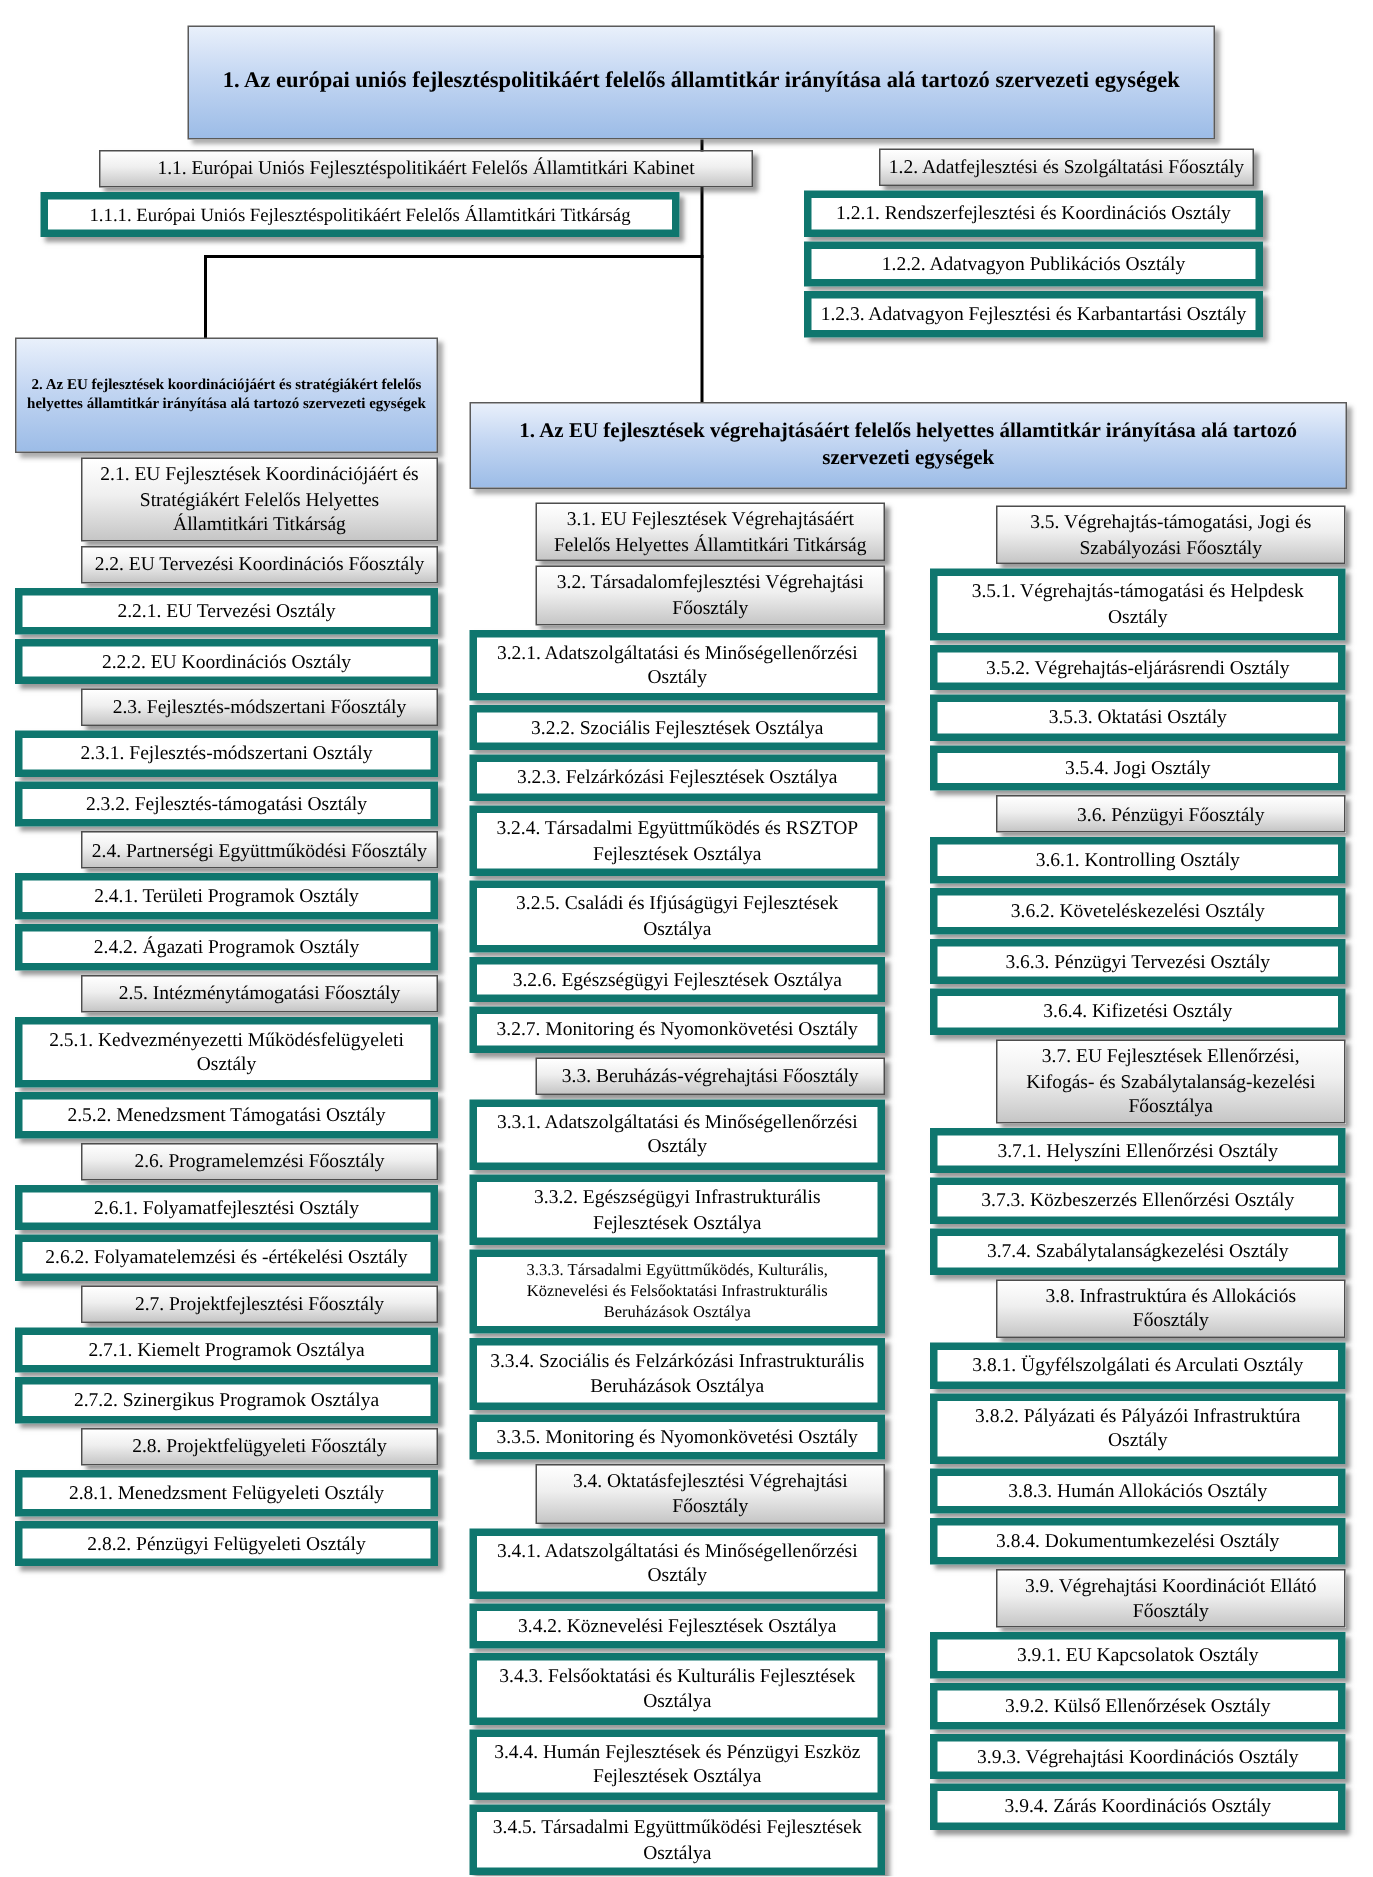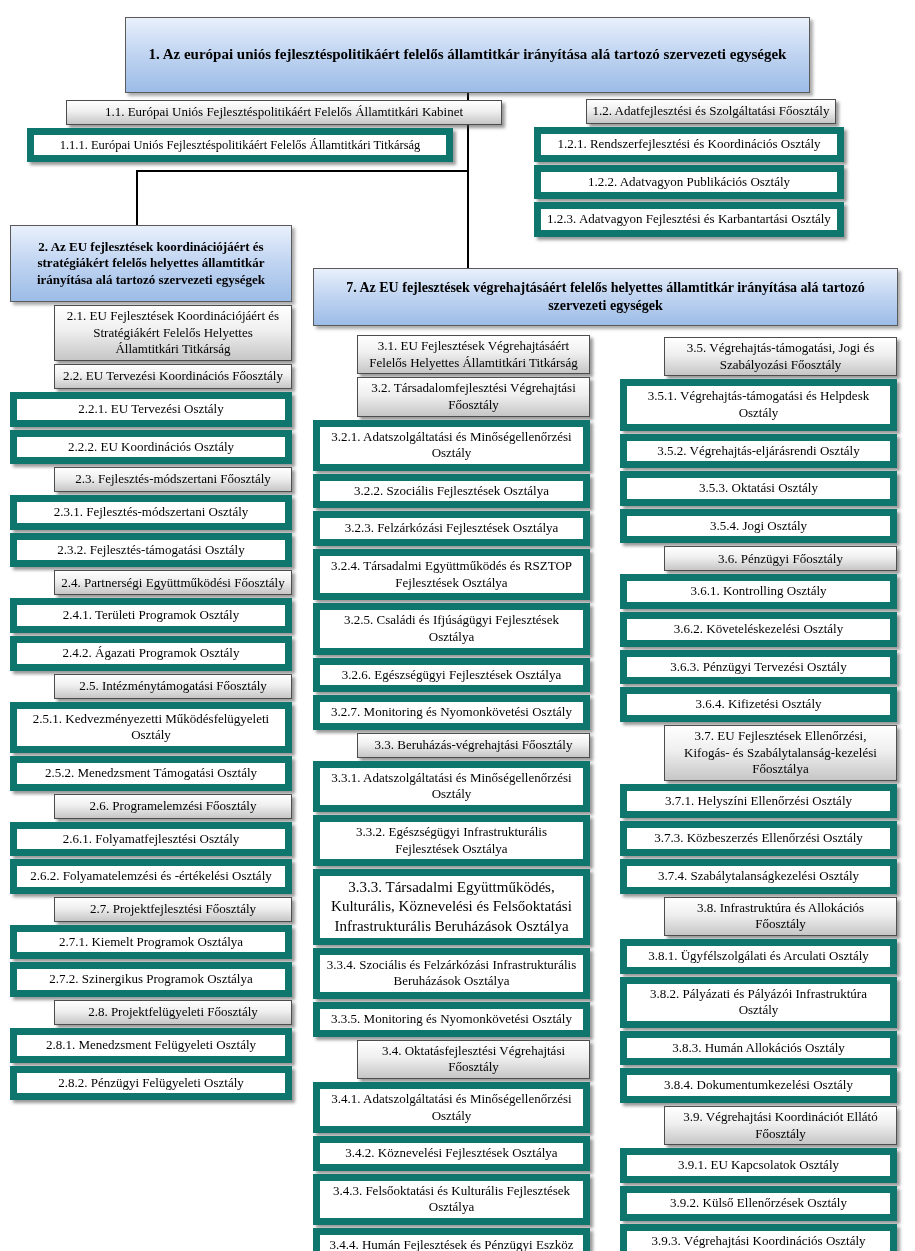--- a/index.html
+++ b/index.html
@@ -5,46 +5,46 @@
   html,body{margin:0;padding:0;background:#ffffff;}
   .page{
     position:relative;width:915px;height:1251px;background:#ffffff;overflow:hidden;
     font-family:"Liberation Serif","DejaVu Serif",serif;color:#000;
   }
   .box{
     box-sizing:border-box;display:flex;align-items:center;justify-content:center;
     text-align:center;padding:2px 6px;line-height:1.28;font-size:13px;
   }
   .box.w{
-    background:#ffffff;border:7px solid #0f766e;min-height:28px;
+    background:#ffffff;border:5px solid #0f766e;min-height:28px;
     box-shadow:3px 3px 3px rgba(70,70,70,.55);
   }
   .box.g{
     background:linear-gradient(180deg,#ffffff 0%,#efefef 45%,#c6c6c6 100%);
     border:1px solid #4d4d4d;min-height:25px;
     box-shadow:3px 3px 3px rgba(70,70,70,.55);
     margin-left:44px;
   }
   .box.b{
     background:linear-gradient(180deg,#e9f0fb 0%,#c3d6f2 45%,#9cbce7 100%);
     border:1px solid #5a5a5a;font-weight:bold;
     box-shadow:3px 3px 3px rgba(70,70,70,.45);
   }
-  .box.small{font-size:15px;}
+  .box.small{font-size:11px;}
   .col{position:absolute;display:flex;flex-direction:column;gap:3px;align-items:center;}
   .list{display:flex;flex-direction:column;gap:3px;}
   .abs{position:absolute;}
   .line{position:absolute;background:#000;}
   #title1{left:125px;top:17px;width:685px;min-height:76px;font-size:15px;}
   #grp11-head{left:22px;top:100px;width:436px;}
   #grp11-child{left:27px;top:128px;width:426px;font-size:12.5px;}
   #grp12{left:503px;top:99px;width:372px;}
   #title3{left:313px;top:268px;width:585px;min-height:58px;font-size:14px;}
   #col2{left:10px;top:225px;width:282px;}
-  #col2 .box.b{min-height:77px;font-size:13px;}
+  #col2 .box.b{min-height:77px;font-size:10px;}
   #col3a{left:313px;top:335px;width:277px;}
   #col3b{left:620px;top:337px;width:277px;}
   
   #conn-v1{left:467px;top:93px;width:2px;height:175px;}
   #conn-h1{left:136px;top:170px;width:333px;height:2px;}
   #conn-v2{left:136px;top:170px;width:2px;height:56px;}
 </style>
 </head>
 <body>
 
@@ -91,21 +91,21 @@
         <div class="box w">2.6.2. Folyamatelemzési és -értékelési Osztály</div>
         <div class="box g">2.7. Projektfejlesztési Főosztály</div>
         <div class="box w">2.7.1. Kiemelt Programok Osztálya</div>
         <div class="box w">2.7.2. Szinergikus Programok Osztálya</div>
         <div class="box g">2.8. Projektfelügyeleti Főosztály</div>
         <div class="box w">2.8.1. Menedzsment Felügyeleti Osztály</div>
         <div class="box w">2.8.2. Pénzügyi Felügyeleti Osztály</div>
       </div>
   </div>
 
-  <div class="box b abs" id="title3">7. Az EU fejlesztések végrehajtásáért felelős helyettes államtitkár irányítása alá tartozó szervezeti egységek</div>
+  <div class="box b abs" id="title3">1. Az EU fejlesztések végrehajtásáért felelős helyettes államtitkár irányítása alá tartozó szervezeti egységek</div>
 
   <div class="col" id="col3a">
     <div class="list">
 
     <div class="box g">3.1. EU Fejlesztések Végrehajtásáért Felelős Helyettes Államtitkári Titkárság</div>
         <div class="box g">3.2. Társadalomfejlesztési Végrehajtási Főosztály</div>
         <div class="box w">3.2.1. Adatszolgáltatási és Minőségellenőrzési Osztály</div>
         <div class="box w">3.2.2. Szociális Fejlesztések Osztálya</div>
         <div class="box w">3.2.3. Felzárkózási Fejlesztések Osztálya</div>
         <div class="box w">3.2.4. Társadalmi Együttműködés és RSZTOP Fejlesztések Osztálya</div>

